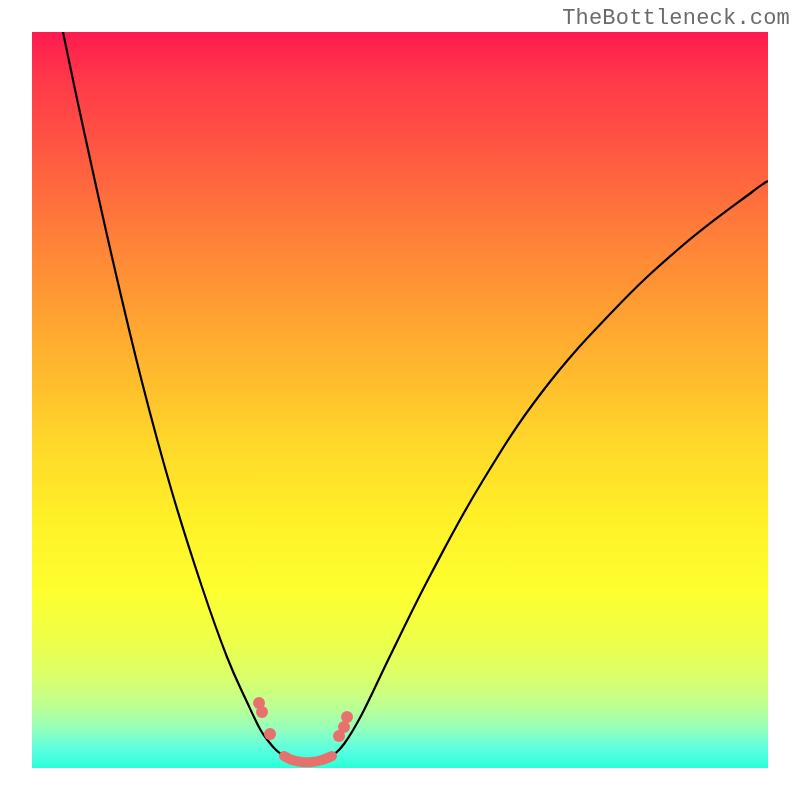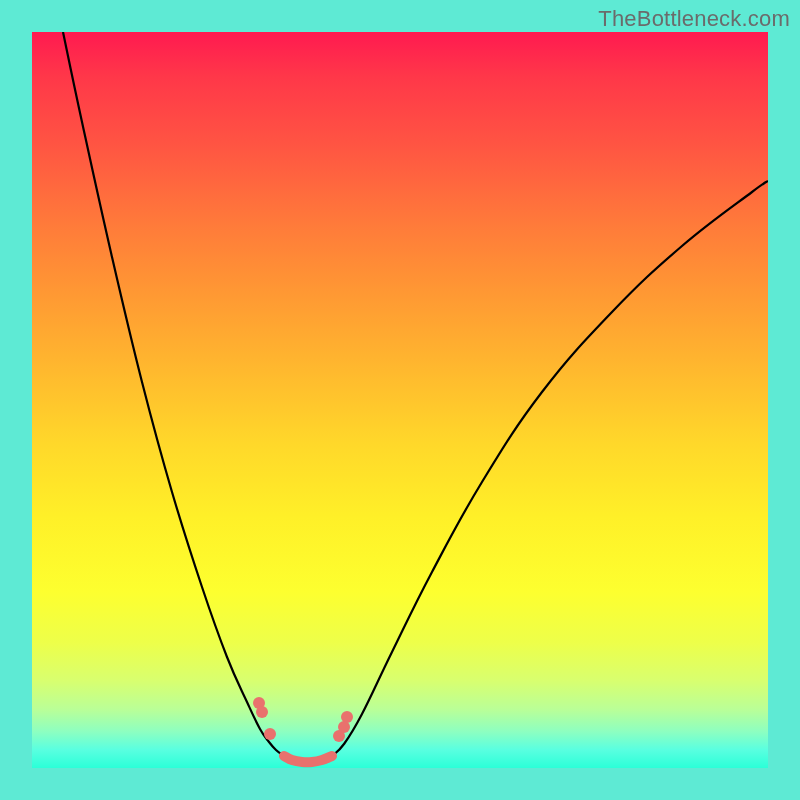--- a/index.html
+++ b/index.html
@@ -10,21 +10,22 @@
     overflow: hidden;
     background: #000;
     font-family: Arial, Helvetica, sans-serif;
   }
   .frame {
     position: absolute;
     left: 0;
     top: 0;
     width: 800px;
     height: 800px;
-    background: #5eead4;
+    background: #ffffff;
+    font-family: Liberation Mono, monospace;
   }
   .plot {
     position: absolute;
     left: 32px;
     top: 32px;
     width: 736px;
     height: 736px;
     background: linear-gradient(
       to bottom,
       #ff1a50 0%,

